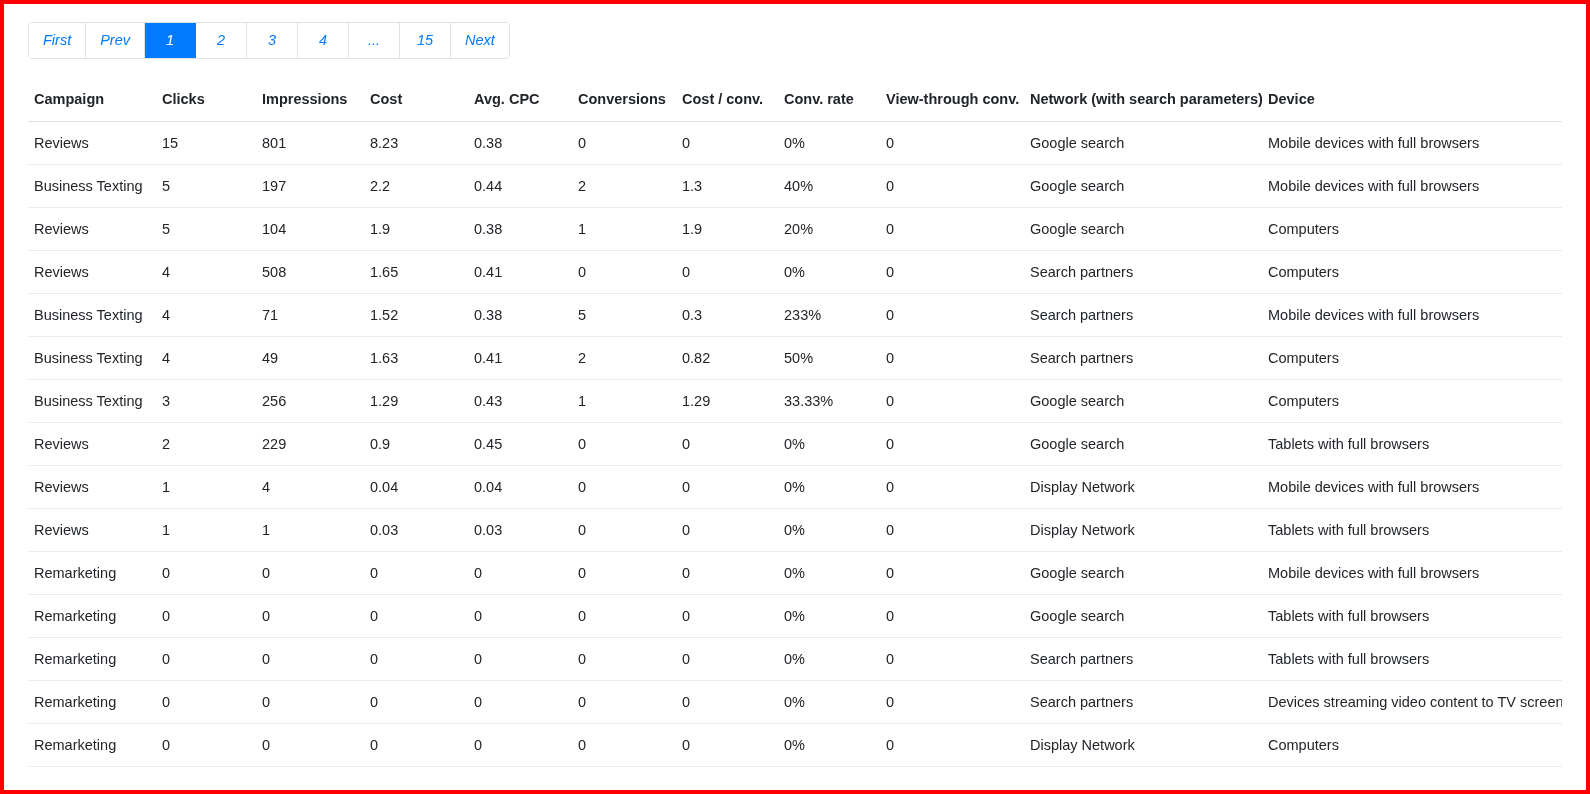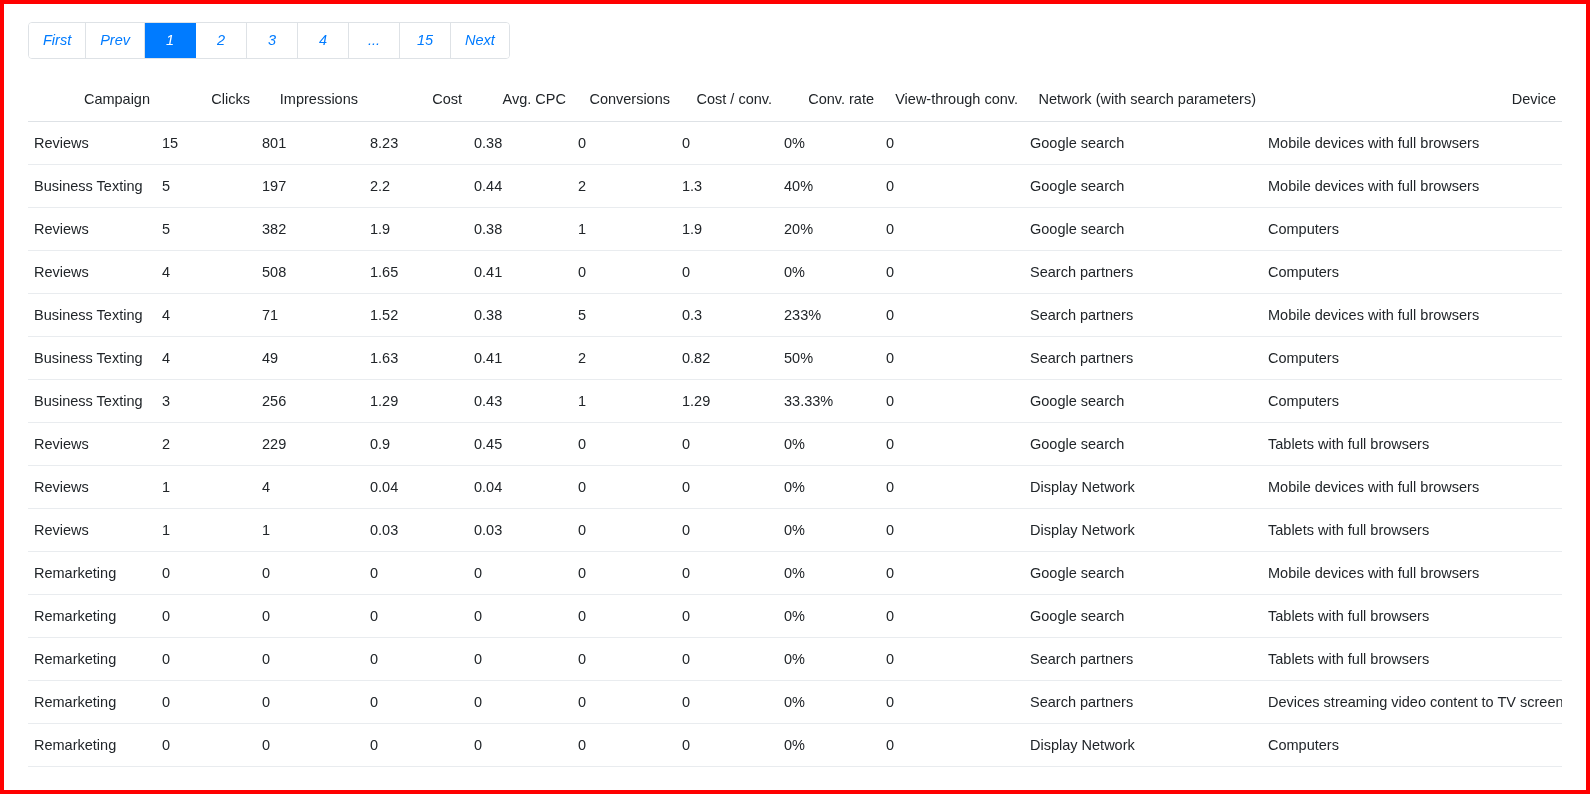--- a/index.html
+++ b/index.html
@@ -53,22 +53,22 @@
     color: #007bff;
     cursor: default;
   }
   
   table.data-table {
     width: 100%;
     border-collapse: collapse;
     table-layout: fixed;
   }
   table.data-table th {
-    text-align: right;
-    font-weight: normal;
+    text-align: left;
+    font-weight: bold;
     font-size: 14.5px;
     color: #212529;
     padding: 10px 6px 14px 6px;
     border-bottom: 1px solid #dee2e6;
     white-space: nowrap;
     overflow: hidden;
   }
   table.data-table td {
     text-align: left;
     font-size: 14.5px;
@@ -162,21 +162,21 @@
             <td>2</td>
             <td>1.3</td>
             <td>40%</td>
             <td>0</td>
             <td>Google search</td>
             <td>Mobile devices with full browsers</td>
           </tr>
           <tr>
             <td>Reviews</td>
             <td>5</td>
-            <td>382</td>
+            <td>104</td>
             <td>1.9</td>
             <td>0.38</td>
             <td>1</td>
             <td>1.9</td>
             <td>20%</td>
             <td>0</td>
             <td>Google search</td>
             <td>Computers</td>
           </tr>
           <tr>

